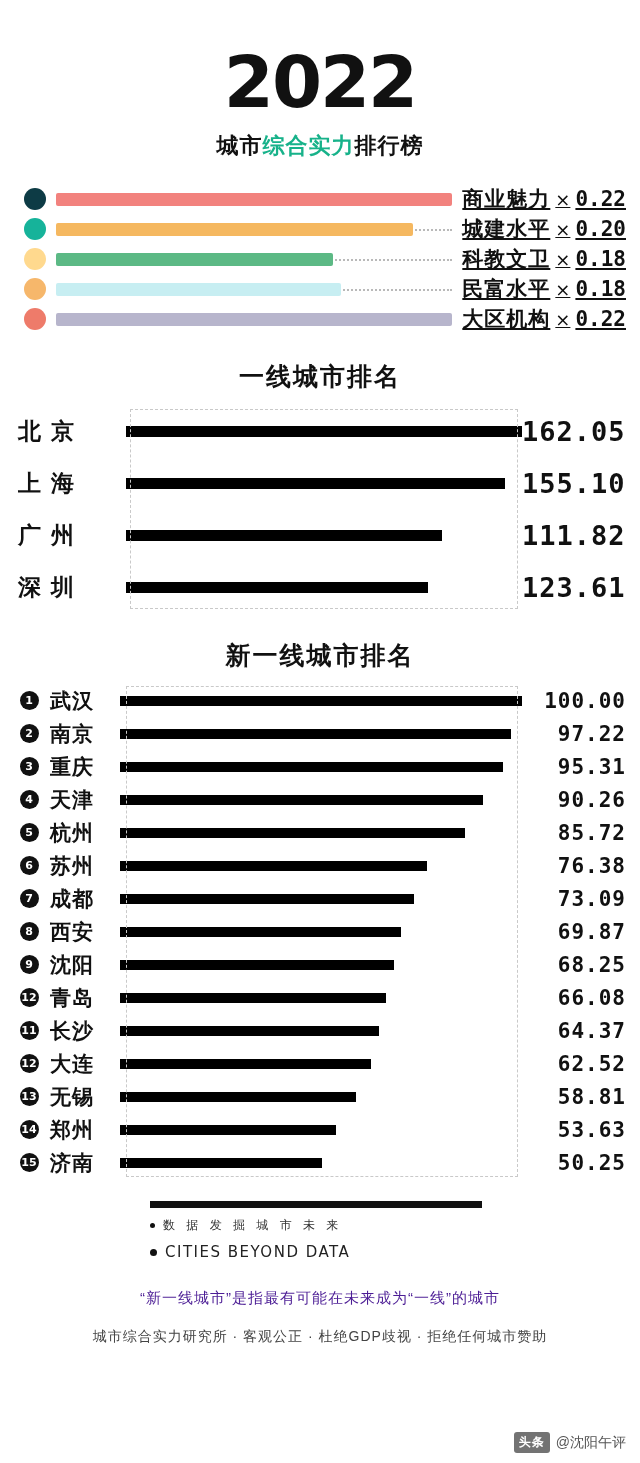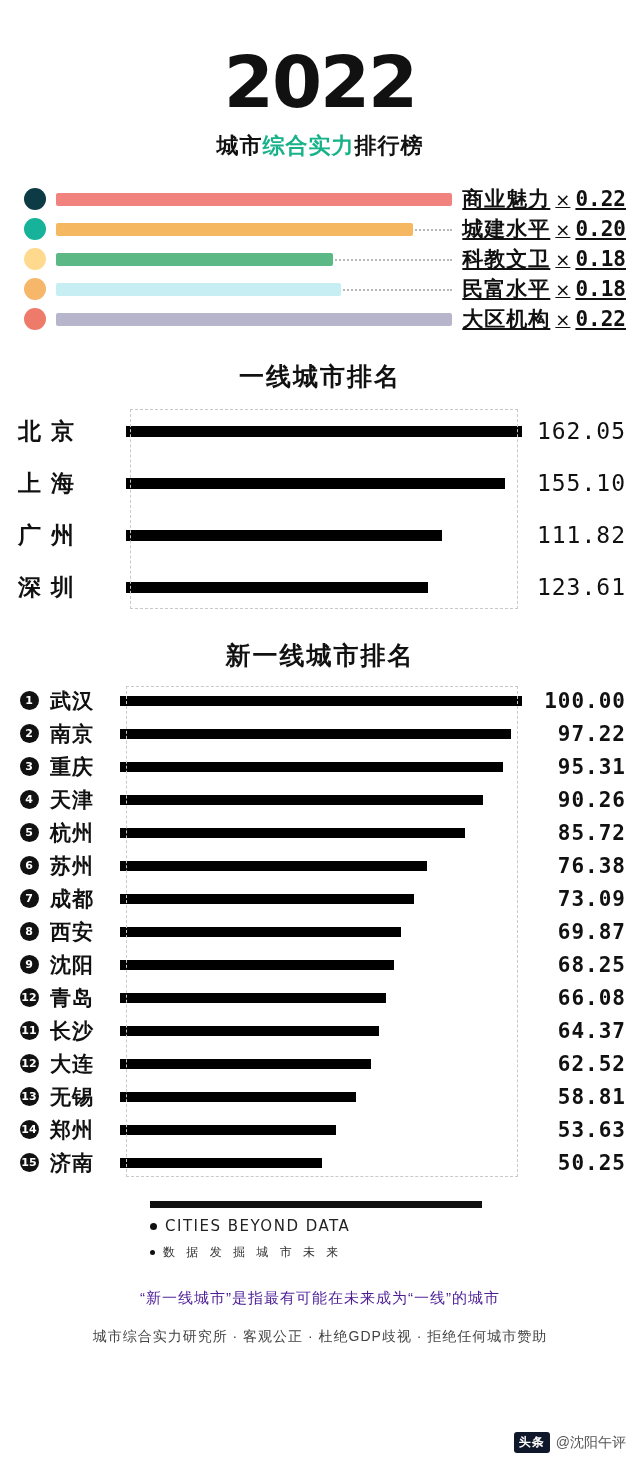--- a/index.html
+++ b/index.html
@@ -134,24 +134,24 @@
     align-items: center;
   }
   .bar {
     position: relative;
     height: 11px;
     background: #000;
   }
   .t1val {
     width: 104px;
     flex: 0 0 104px;
-    text-align: right;
+    text-align: left;
     font-family: "DejaVu Sans Mono", monospace;
-    font-size: 23px;
-    font-weight: 400;
+    font-size: 27px;
+    font-weight: 700;
     letter-spacing: 1px;
   }
 
   
   .n1row {
     display: flex;
     align-items: center;
     height: 33px;
   }
   .n1rank {
@@ -260,21 +260,21 @@
   .watermark {
     position: absolute;
     right: 14px;
     bottom: 10px;
     display: flex;
     align-items: center;
     font-size: 14px;
     color: #555;
   }
   .wm-badge {
-    background: #0f172a;
+    background: #737373;
     color: #fff;
     font-size: 12px;
     font-weight: 700;
     padding: 2px 5px;
     border-radius: 3px;
     margin-right: 6px;
     letter-spacing: 1px;
   }
 </style>
 </head>
@@ -529,28 +529,28 @@
             <span class="n1bar" style="width:50.24999999999999%"></span>
           </span>
           <span class="n1val">50.25</span>
         </div>
       </div>
       <div style="position: absolute; inset: 2px 108px 2px 112px; border: 1px dashed rgb(201, 201, 201); pointer-events: none;"></div>
     </div>
 
   <div class="brand">
     <div class="brand-rule"></div>
+    <div class="brand-line small">
+      <span class="brand-dot"></span>
+      <span class="brand-cn">数 据 发 掘 城 市 未 来</span>
+    </div>
     <div class="brand-line">
       <span class="brand-dot"></span>
       <span class="brand-en">CITIES BEYOND DATA</span>
     </div>
-    <div class="brand-line small">
-      <span class="brand-dot"></span>
-      <span class="brand-cn">数 据 发 掘 城 市 未 来</span>
-    </div>
   </div>
 
   <div class="footnote">“新一线城市”是指最有可能在未来成为“一线”的城市</div>
   <div class="footnote2">城市综合实力研究所 · 客观公正 · 杜绝GDP歧视 · 拒绝任何城市赞助</div>
 
   <div class="watermark">
     <span class="wm-badge">头条</span>
     <span>@沈阳午评</span>
   </div>
 

